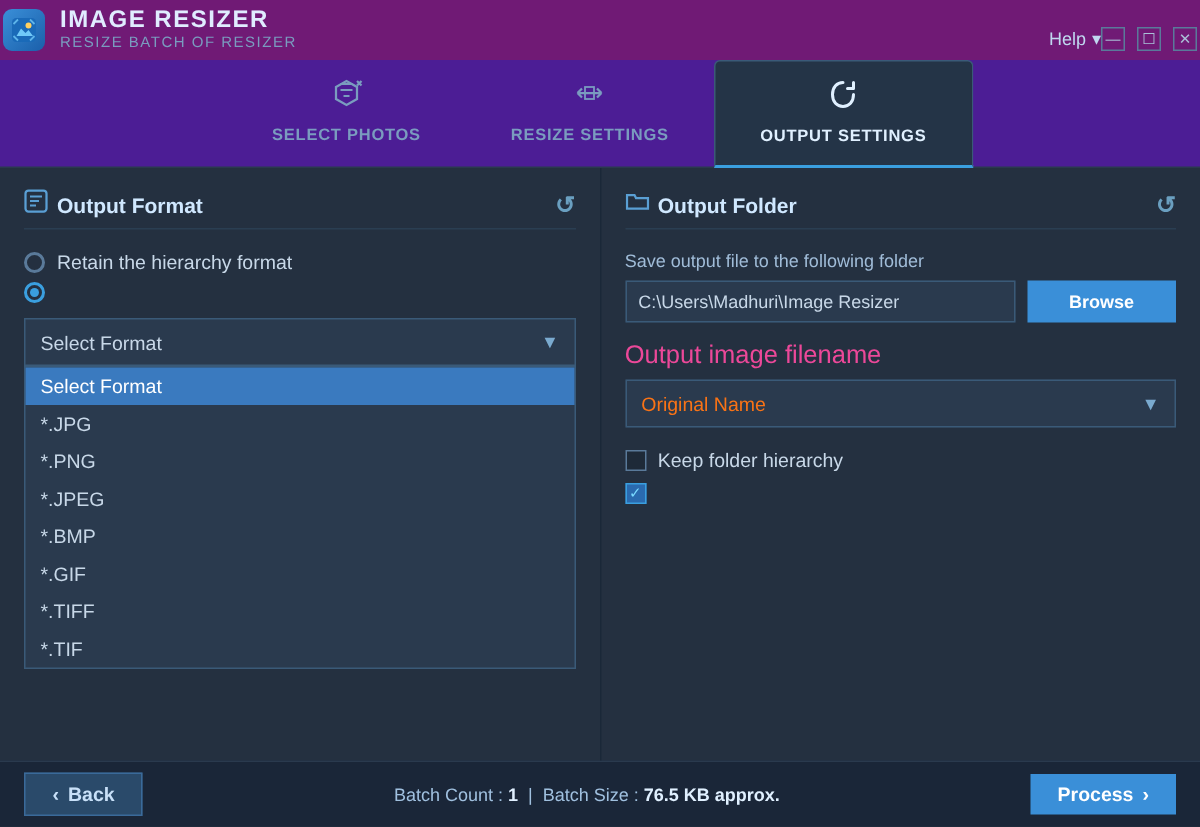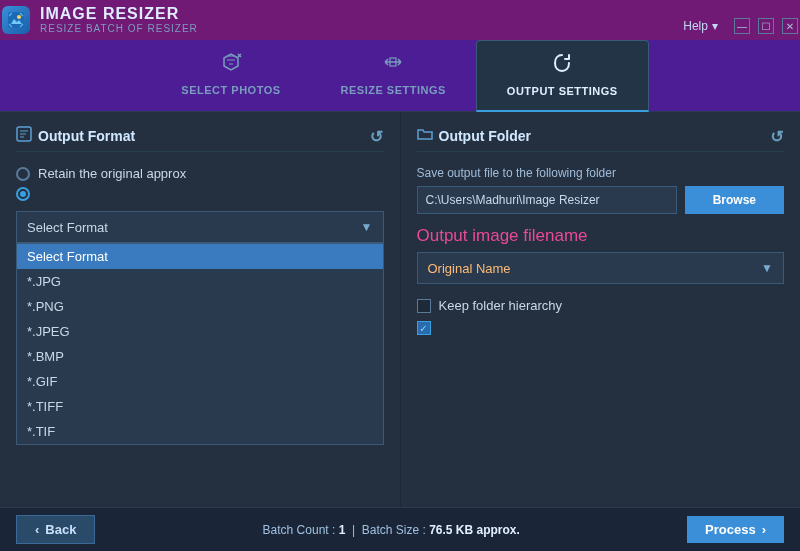--- a/index.html
+++ b/index.html
@@ -31,21 +31,21 @@
       width: 28px; height: 28px;
       background: linear-gradient(135deg, #3a8fd8, #1a5faa);
       border-radius: 6px;
       display: flex; align-items: center; justify-content: center;
       font-size: 16px; color: white;
     }
     .app-title-block { display: flex; flex-direction: column; }
     .app-title { color: #e0ecff; font-size: 16px; font-weight: 700; letter-spacing: 1px; }
     .app-subtitle { color: #7a9cbf; font-size: 10px; letter-spacing: 1px; }
     .titlebar-right {
-      display: flex; align-items: center; gap: 16px;
+      display: flex; align-items: center; gap: 0;
     }
     .help-btn {
       color: #c0d8f0; font-size: 12px; cursor: pointer;
       display: flex; align-items: center; gap: 4px;
     }
     .win-btns { display: flex; gap: 8px; }
     .win-btn {
       width: 16px; height: 16px;
       background: transparent;
       border: 1px solid #5a7a9a;
@@ -303,21 +303,21 @@
           </svg>
         </span>
         <span style="margin-left:6px">Output Format</span>
         <span class="refresh-btn" style="margin-left:auto">↺</span>
       </div>
     </div>
 
     <div class="radio-group">
       <div class="radio-item">
         <div class="radio-circle"></div>
-        <span>Retain the original approx</span>
+        <span>Retain the hierarchy format</span>
       </div>
       <div class="radio-item">
         <div class="radio-circle selected"></div>
       </div>
     </div>
 
     <div class="dropdown-container">
       <div style="display:flex; align-items:center; background:#2a3a4e; border:1px solid #3a5a78; height:32px; padding: 0 10px; cursor:pointer;">
         <span style="flex:1; color:#c8d8e8; font-size:13px;">Select Format</span>
         <span style="color:#7aaacf; font-size:12px;">▼</span>
@@ -350,21 +350,21 @@
 
     <div class="folder-label">Save output file to the following folder</div>
     <div class="folder-row">
       <input class="folder-input" type="text" value="C:\Users\Madhuri\Image Resizer" style="">
       <button class="browse-btn">Browse</button>
     </div>
 
     <div class="filename-label">Output image filename</div>
     <div class="dropdown-container">
       <div style="display:flex; align-items:center; background:#2a3a4e; border:1px solid #3a5a78; height:32px; padding: 0 10px; cursor:pointer;">
-        <span style="flex:1; color:#fdba74; font-size:13px;">Original Name</span>
+        <span style="flex:1; color:#f97316; font-size:13px;">Original Name</span>
         <span style="color:#7aaacf; font-size:12px;">▼</span>
       </div>
     </div>
 
     <div class="checkbox-group">
       <div class="checkbox-item">
         <div class="checkbox-box"></div>
         <span>Keep folder hierarchy</span>
       </div>
       <div class="checkbox-item">

